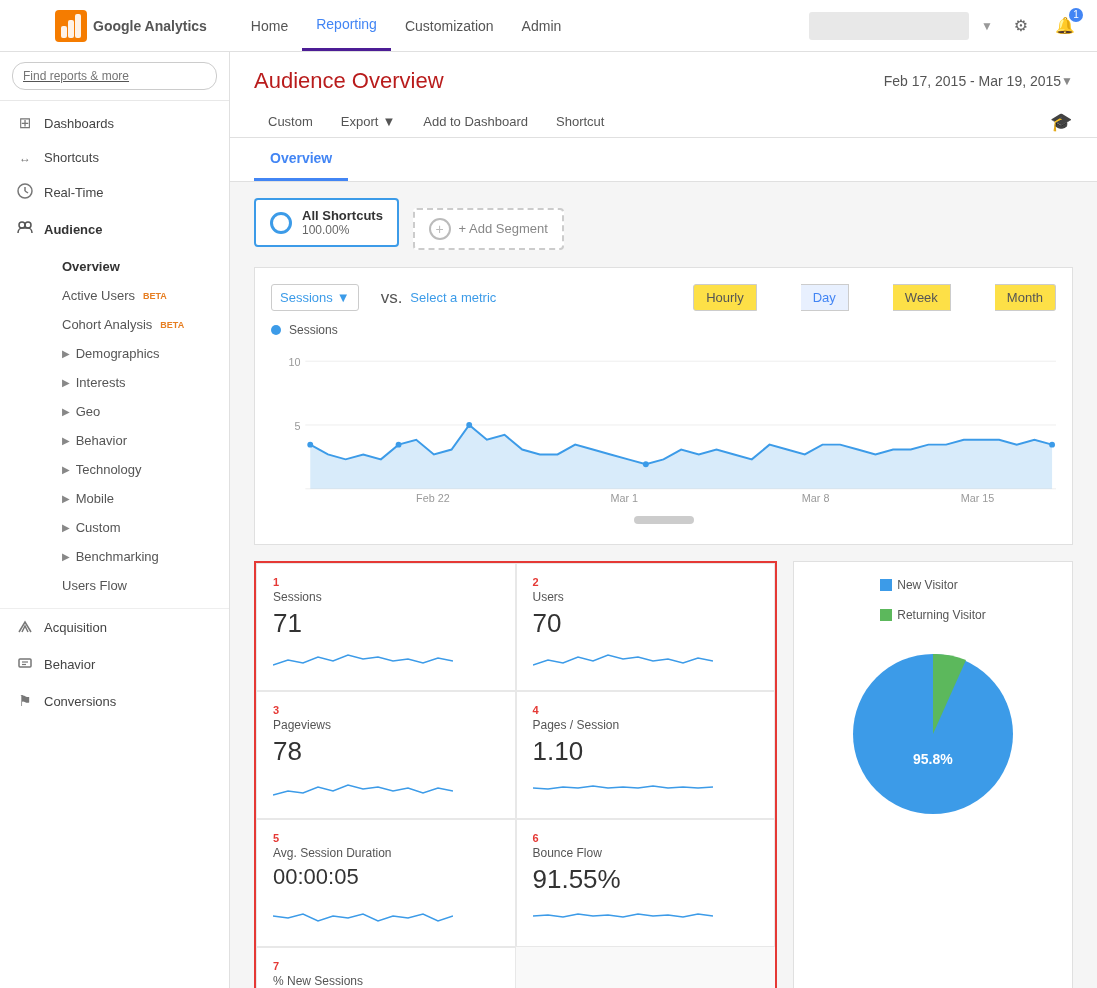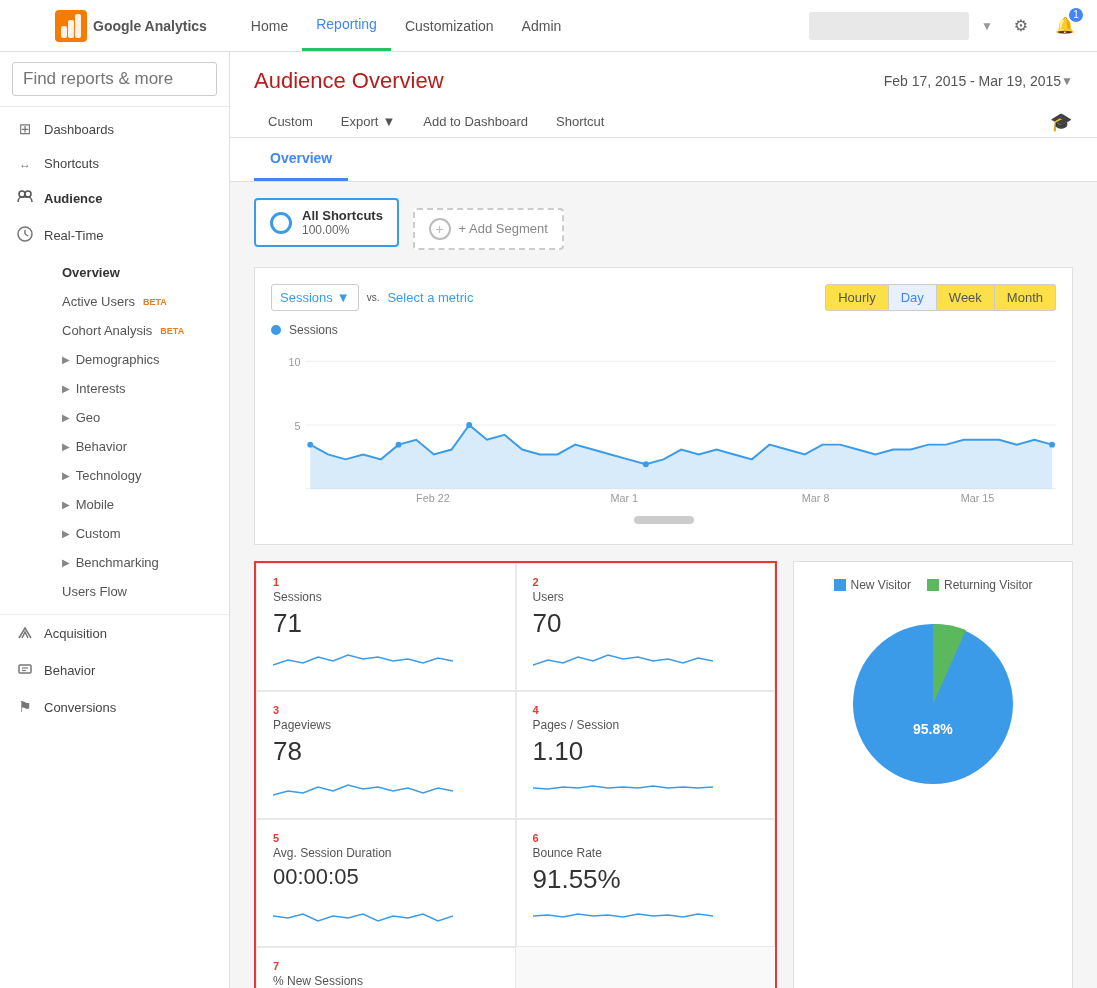--- a/index.html
+++ b/index.html
@@ -11,21 +11,21 @@
       background: #fff; border-bottom: 1px solid #e0e0e0;
       padding: 0 16px; height: 52px;
     }
     .logo-area { display: flex; align-items: center; gap: 6px; margin-right: 30px; padding-left: 39px; }
     .ga-icon { width: 32px; height: 32px; }
     .nav-links { display: flex; align-items: center; gap: 0; flex: 1; }
     .nav-link {
       padding: 16px 14px; font-size: 14px; color: #555; cursor: pointer;
       text-decoration: none; display: inline-block;
     }
-    .nav-link.active { color: #4285f4; border-bottom: 3px solid #22c55e; }
+    .nav-link.active { color: #4285f4; border-bottom: 3px solid #4c1d95; }
     .nav-right { display: flex; align-items: center; gap: 12px; margin-left: auto; }
     .nav-icon-btn {
       width: 32px; height: 32px; border-radius: 50%; background: none;
       border: none; cursor: pointer; font-size: 16px; color: #666;
       display: flex; align-items: center; justify-content: center;
     }
     .notif-badge {
       position: relative; display: inline-flex; align-items: center; justify-content: center;
     }
     .badge-count {
@@ -40,22 +40,22 @@
 
     
     .sidebar {
       width: 230px; background: #fff; border-right: 1px solid #e0e0e0;
       flex-shrink: 0; padding-bottom: 20px;
     }
     .sidebar-search {
       padding: 10px 12px; border-bottom: 1px solid #e8e8e8;
     }
     .sidebar-search input {
-      width: 100%; padding: 6px 10px; border: 1px solid #ccc; border-radius: 3px;
-      font-size: 17px; color: #555;
+      width: 100%; padding: 6px 10px; border: 1px solid #ccc; border-radius: 13px;
+      font-size: 12px; color: #555; text-decoration: underline;
     }
     .sidebar-section { padding: 4px 0; }
     .sidebar-item {
       display: flex; align-items: center; gap: 10px;
       padding: 9px 16px; cursor: pointer; color: #444; font-size: 13px;
     }
     .sidebar-item.active { color: #333; font-weight: bold; }
     .sidebar-icon { font-size: 15px; color: #777; width: 18px; text-align: center; }
     .sidebar-sub-item {
       padding: 7px 16px 7px 0; cursor: pointer; color: #555; font-size: 13px;
@@ -141,30 +141,30 @@
     .chart-controls {
       display: flex; align-items: center; justify-content: space-between;
       margin-bottom: 12px;
     }
     .chart-controls-left { display: flex; align-items: center; gap: 8px; }
     .metric-dropdown {
       border: 1px solid #ccc; border-radius: 3px; padding: 5px 8px;
       font-size: 13px; color: #3c9be8; background: #fff; cursor: pointer;
       display: flex; align-items: center; gap: 4px;
     }
-    .vs-label { color: #555; font-size: 10px; }
+    .vs-label { color: #555; font-size: 17px; margin-left: 14px; }
     .select-metric-link { color: #3c9be8; font-size: 13px; cursor: pointer; text-decoration: none; }
     .time-buttons { display: flex; }
     .time-btn {
       padding: 5px 12px; border: 1px solid #ccc; font-size: 13px;
       cursor: pointer; background: #fde047; color: #555;
     }
     .time-btn:first-child { border-radius: 3px 0 0 3px; }
     .time-btn:last-child { border-radius: 0 3px 3px 0; }
-    .time-btn + .time-btn { border-left: none; }
+    .time-btn + .time-btn { border-left: none; margin-left: 44px; }
     .time-btn.active { background: #e8f0fe; color: #4285f4; border-color: #ccc; }
 
     .chart-legend { display: flex; align-items: center; gap: 8px; margin-bottom: 8px; }
     .legend-dot { width: 10px; height: 10px; border-radius: 50%; }
     .legend-label { font-size: 12px; color: #555; }
 
     
     .chart-svg-container { position: relative; }
 
     
@@ -180,21 +180,21 @@
     .metric-num { font-size: 11px; color: #e53935; font-weight: bold; margin-bottom: 2px; }
     .metric-name { font-size: 12px; color: #555; margin-bottom: 4px; }
     .metric-value { font-size: 26px; color: #333; margin-bottom: 6px; }
     .metric-sparkline { height: 30px; }
 
     
     .pie-section {
       width: 280px; background: #fff; padding: 16px;
       border: 1px solid #e0e0e0; display: flex; flex-direction: column; align-items: center;
     }
-    .pie-legend { display: flex; gap: 16px; margin-bottom: 12px; }
+    .pie-legend { display: flex; gap: 16px; margin-bottom: 12px; flex-direction: column; }
     .pie-legend-item { display: flex; align-items: center; gap: 5px; font-size: 12px; color: #555; }
     .pie-legend-dot { width: 12px; height: 12px; }
 
     .scrollbar-thumb {
       height: 8px; background: #ccc; border-radius: 4px; margin: 4px 0;
       width: 60px;
     }
   </style>
 </head>
 <body>
@@ -235,39 +235,39 @@
 
     <div class="sidebar-section">
       <div class="sidebar-item">
         <span class="sidebar-icon">⊞</span>
         <span>Dashboards</span>
       </div>
       <div class="sidebar-item">
         <span class="sidebar-icon" style="font-size:12px;">↔</span>
         <span>Shortcuts</span>
       </div>
+      <div class="sidebar-item">
+        <span class="sidebar-icon">
+          <svg width="16" height="16" viewBox="0 0 16 16">
+              <circle cx="8" cy="8" r="7" fill="none" stroke="#777" stroke-width="1.5"></circle>
+              <line x1="8" y1="4" x2="8" y2="8" stroke="#777" stroke-width="1.5"></line>
+              <line x1="8" y1="8" x2="11" y2="10" stroke="#777" stroke-width="1.5"></line>
+            </svg>
+        </span>
+        <span>Real-Time</span>
+      </div>
       <div class="sidebar-item active">
         <span class="sidebar-icon">
           <svg width="16" height="16" viewBox="0 0 16 16">
               <circle cx="5" cy="5" r="3" fill="none" stroke="#555" stroke-width="1.5"></circle>
               <circle cx="11" cy="5" r="3" fill="none" stroke="#555" stroke-width="1.5"></circle>
               <path d="M1 13c0-3 2-5 4-5h6c2 0 4 2 4 5" fill="none" stroke="#555" stroke-width="1.5"></path>
             </svg>
         </span>
         <span>Audience</span>
-      </div>
-      <div class="sidebar-item">
-        <span class="sidebar-icon">
-          <svg width="16" height="16" viewBox="0 0 16 16">
-              <circle cx="8" cy="8" r="7" fill="none" stroke="#777" stroke-width="1.5"></circle>
-              <line x1="8" y1="4" x2="8" y2="8" stroke="#777" stroke-width="1.5"></line>
-              <line x1="8" y1="8" x2="11" y2="10" stroke="#777" stroke-width="1.5"></line>
-            </svg>
-        </span>
-        <span>Real-Time</span>
       </div>
     </div>
 
     <div class="audience-sub">
       <div class="sidebar-sub-item active" style="padding-left:46px;">
         <span>Overview</span>
       </div>
       <div class="sidebar-sub-item" style="padding-left:46px;">
         <span>Active Users</span>
         <span class="beta-badge">BETA</span>
@@ -481,21 +481,21 @@
             <div class="metric-num">5</div>
             <div class="metric-name">Avg. Session Duration</div>
             <div class="metric-value" style="font-size:22px;">00:00:05</div>
             <svg class="metric-sparkline" viewBox="0 0 180 30">
               <polyline points="0,20 15,22 30,18 45,25 60,20 75,22 90,18 105,25 120,20 135,22 150,18 165,25 180,20" fill="none" stroke="#3c9be8" stroke-width="1.5"></polyline>
             </svg>
           </div>
 
           <div class="metric-card">
             <div class="metric-num">6</div>
-            <div class="metric-name">Bounce Rate</div>
+            <div class="metric-name">Bounce Flow</div>
             <div class="metric-value">91.55%</div>
             <svg class="metric-sparkline" viewBox="0 0 180 30">
               <polyline points="0,15 15,14 30,16 45,13 60,15 75,14 90,16 105,13 120,15 135,14 150,16 165,13 180,15" fill="none" stroke="#3c9be8" stroke-width="1.5"></polyline>
             </svg>
           </div>
 
           <div class="metric-card" style="grid-column:1/2;">
             <div class="metric-num">7</div>
             <div class="metric-name">% New Sessions</div>
 

